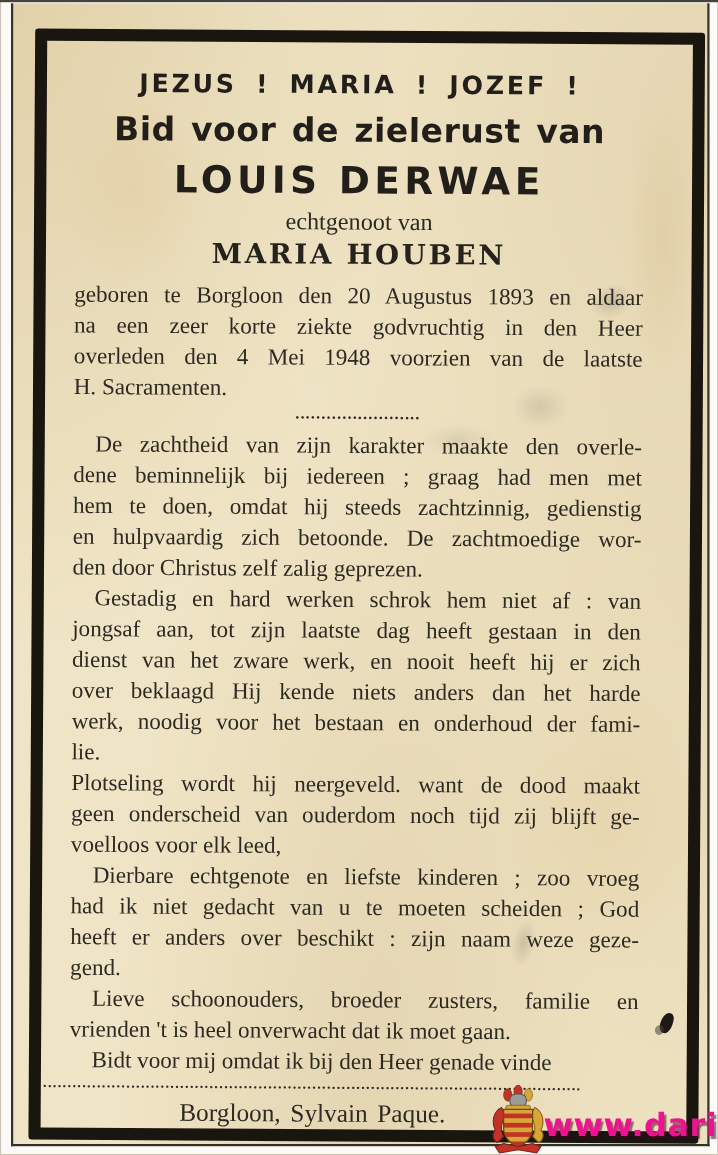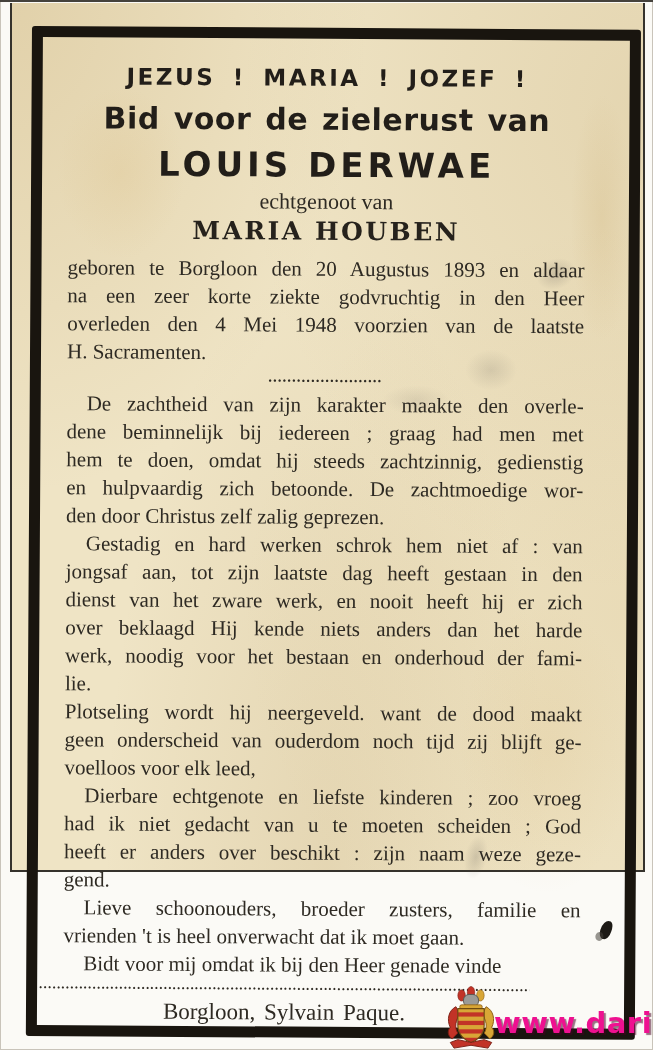--- a/index.html
+++ b/index.html
@@ -11,21 +11,21 @@
   *{margin:0;padding:0;box-sizing:border-box;}
   body{background:#888;font-family:"Liberation Serif",serif;}
   .viewport{
     position:relative;width:653px;height:1050px;overflow:hidden;
     background:var(--scanbg);
     box-shadow:inset 0 0 0 1px #c9c4ba;
   }
   .top-edge{position:absolute;top:0;left:0;right:0;height:2px;background:#45423c;}
   
   .paper{
-    position:absolute;left:10px;top:3px;width:635px;height:869px;
+    position:absolute;left:10px;top:3px;width:635px;height:1039px;
     border-left:2px solid #35322c;border-right:2px solid #35322c;border-bottom:2px solid #35322c;
     background:
       radial-gradient(ellipse at 0% 0%, rgba(190,160,100,.28), transparent 40%),
       radial-gradient(ellipse at 100% 12%, rgba(185,155,95,.20), transparent 45%),
       radial-gradient(ellipse at 50% 100%, rgba(180,150,95,.18), transparent 50%),
       radial-gradient(ellipse at 100% 70%, rgba(200,170,108,.16), transparent 45%),
       var(--paper);
     padding-left: 44px;
   }
   .stain{position:absolute;pointer-events:none;}

